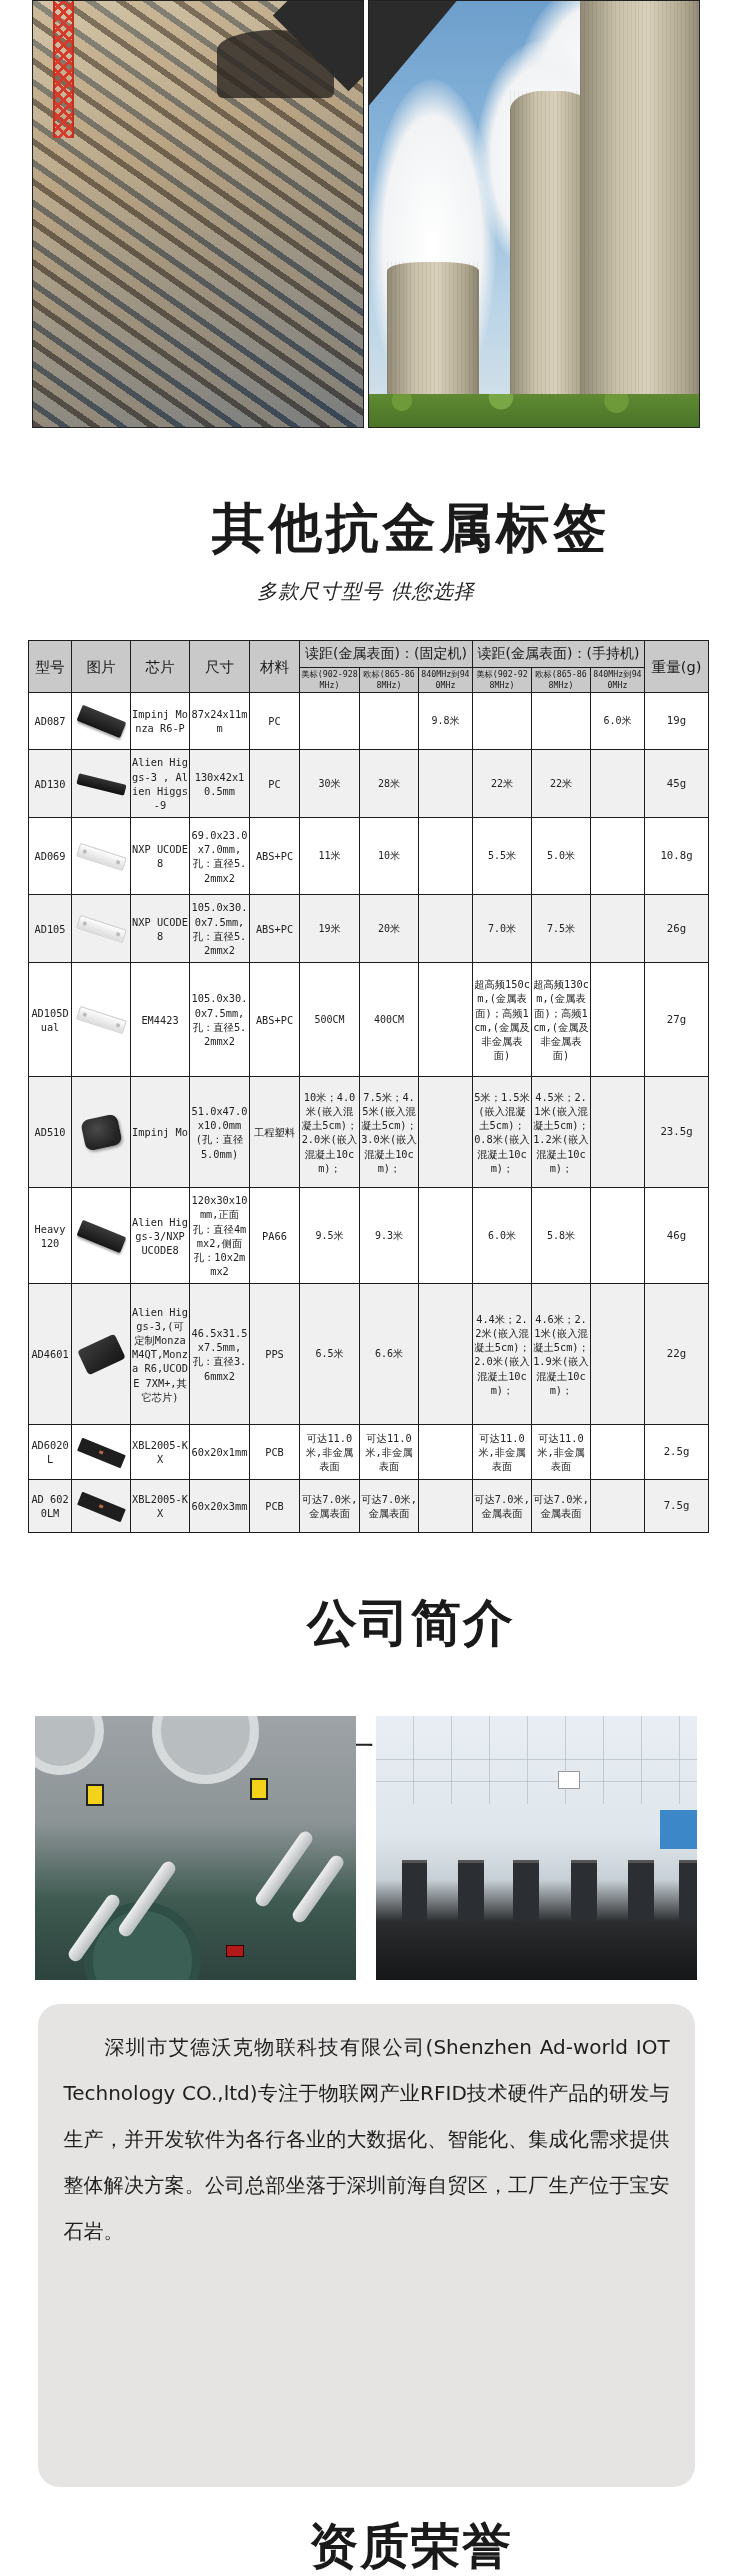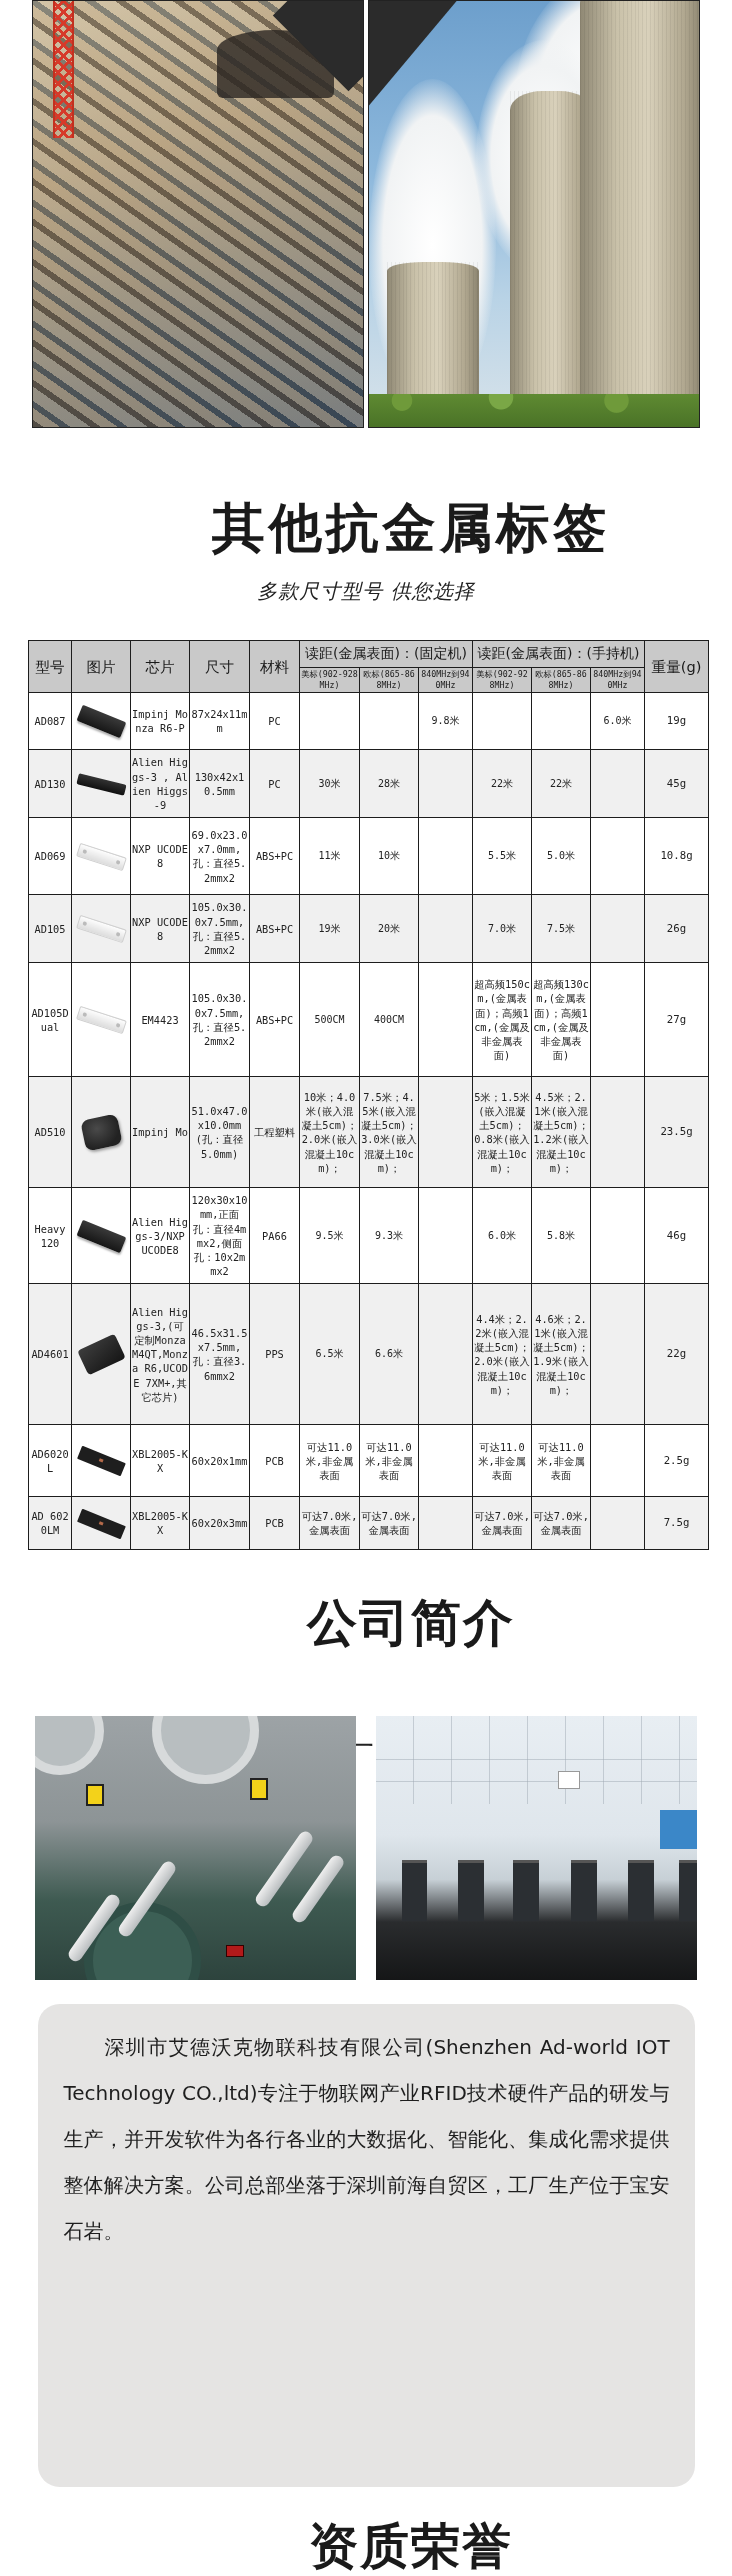--- a/index.html
+++ b/index.html
@@ -261,21 +261,21 @@
       <td>46.5x31.5x7.5mm,孔：直径3.6mmx2</td>
       <td>PPS</td>
       <td class="cell-strong">6.5米</td>
       <td class="cell-strong">6.6米</td>
       <td class="cell-strong"></td>
       <td>4.4米；2.2米(嵌入混凝土5cm)；2.0米(嵌入混凝土10cm)；</td>
       <td>4.6米；2.1米(嵌入混凝土5cm)；1.9米(嵌入混凝土10cm)；</td>
       <td></td>
       <td class="weight">22g</td>
     </tr>
-    <tr style="height:72px">
+    <tr style="height:55px">
       <td class="model">AD6020L</td>
       <td>
           <span class="thumb thumb-pcb"></span>
         </td>
       <td>XBL2005-KX</td>
       <td>60x20x1mm</td>
       <td>PCB</td>
       <td>可达11.0米,非金属表面</td>
       <td>可达11.0米,非金属表面</td>
       <td></td>

